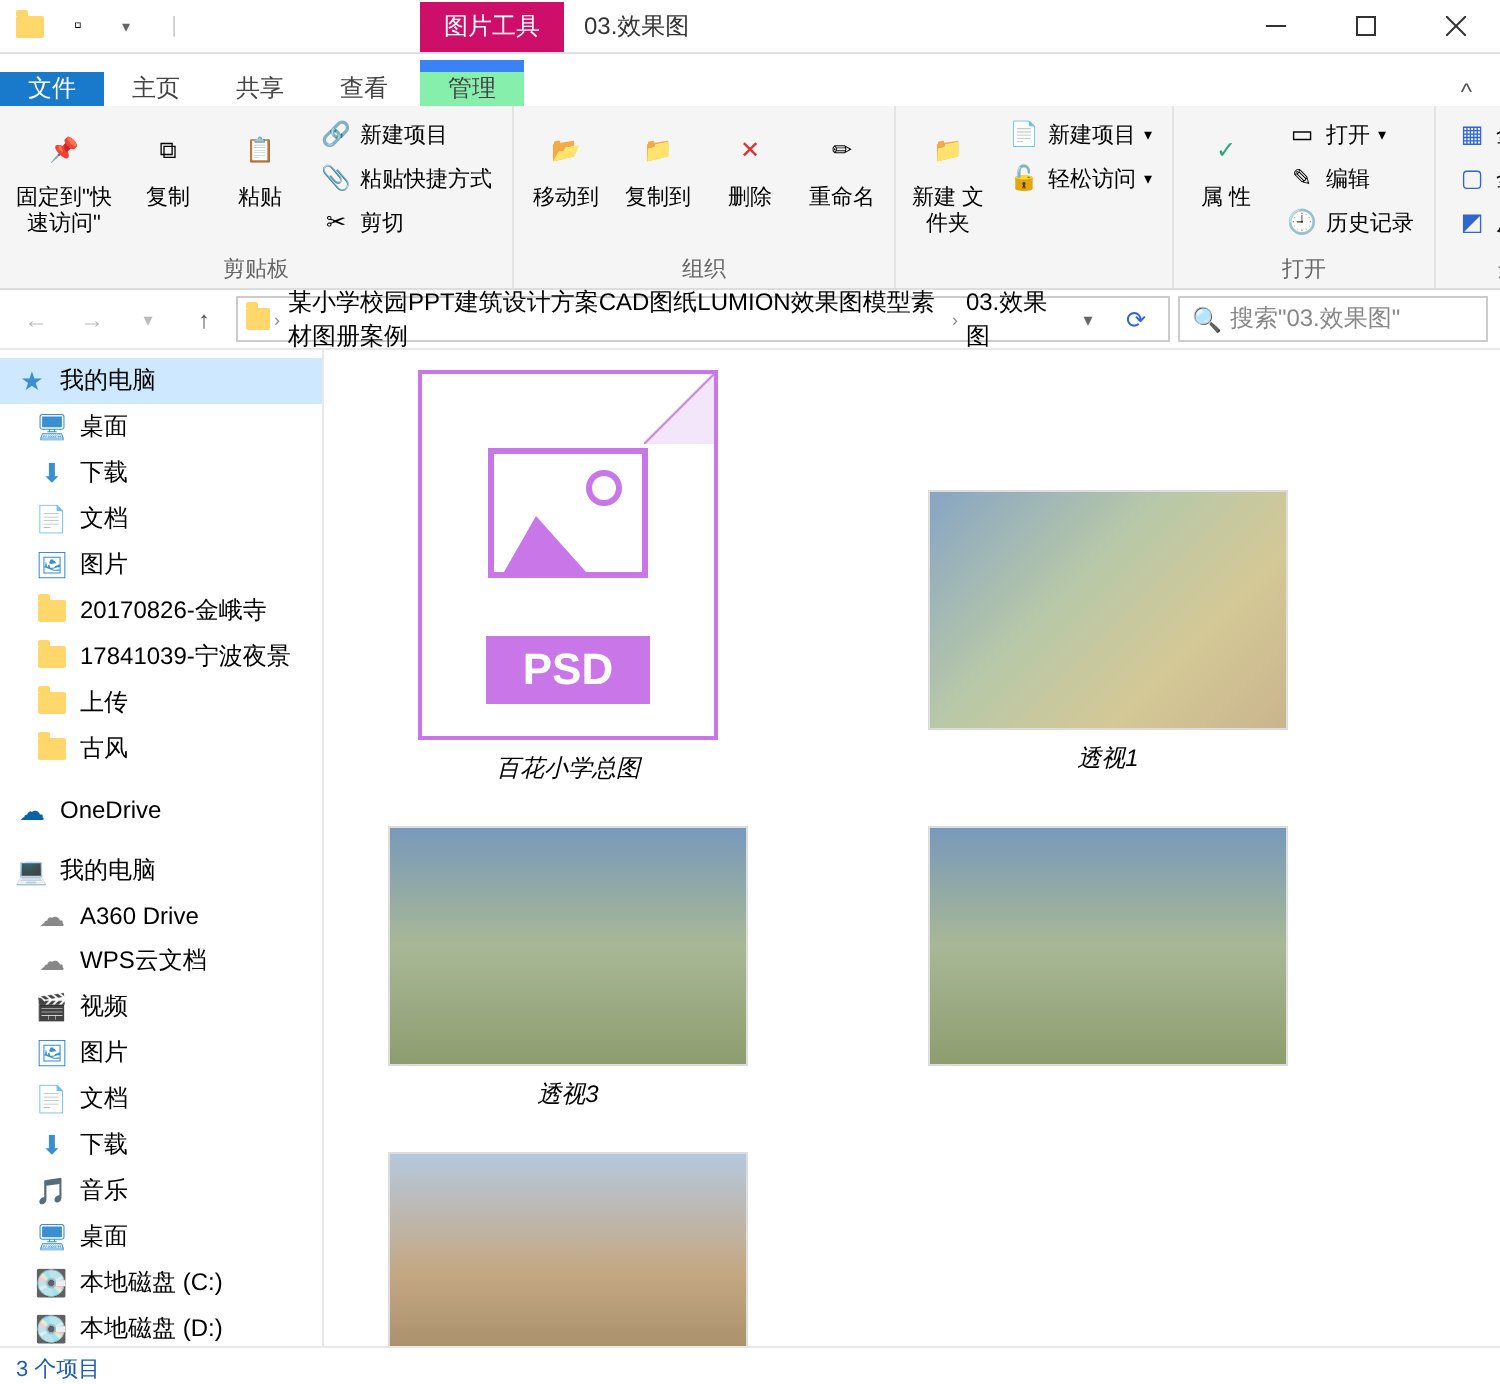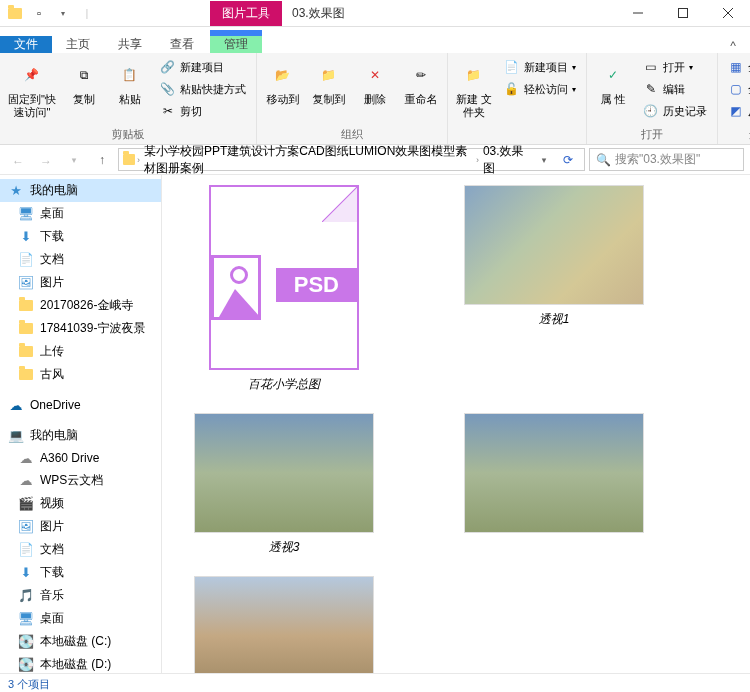--- a/index.html
+++ b/index.html
@@ -52,21 +52,21 @@
 .tree-item .tico { width: 16px; height: 16px; display: flex; align-items: center; justify-content: center; font-size: 13px; }
 .tree-item.hl { background: #cde8ff; }
 .tree-sep { height: 8px; }
 
 .content-area { flex: 1; overflow: auto; padding: 10px 12px; }
 .grid { display: flex; flex-wrap: wrap; gap: 20px 50px; }
 .file-item { width: 220px; display: flex; flex-direction: column; align-items: center; cursor: pointer; }
 .file-item .thumb { width: 180px; height: 120px; display: flex; align-items: center; justify-content: center; border: 1px solid #ddd; background: linear-gradient(135deg,#87a5c4 0%, #b8c8a8 40%, #d4c896 70%, #c9b58e 100%); }
 .file-item .thumb.render2 { background: linear-gradient(180deg,#7899bb 0%, #a8b896 50%, #8e9d6f 100%); }
 .file-item .thumb.render3 { background: linear-gradient(180deg,#b5c8dd 0%, #c4a883 50%, #9b8560 100%); }
-.file-item .thumb.psd { width: 150px; height: 185px; border: 2px solid #c976e8; background: #fff; position: relative; gap: 15px; }
+.file-item .thumb.psd { width: 150px; height: 185px; border: 2px solid #c976e8; background: #fff; flex-direction: column; position: relative; gap: 15px; }
 .file-item .thumb.psd .corner { position: absolute; top:0; right:0; width: 35px; height: 35px; background: linear-gradient(135deg, transparent 48%, #c976e8 50%, #f4e6fa 52%); }
 .file-item .thumb.psd .imgico { width: 80px; height: 65px; border: 3px solid #c976e8; margin-top: 20px; position: relative; }
 .file-item .thumb.psd .imgico::before { content:""; position:absolute; top:8px; right:10px; width:12px; height:12px; border:3px solid #c976e8; border-radius:50%; }
 .file-item .thumb.psd .imgico::after { content:""; position:absolute; bottom:0; left:5px; width:0; height:0; border-left:16px solid transparent; border-right:25px solid transparent; border-bottom:28px solid #c976e8; }
 .file-item .thumb.psd .psd-label { background:#c976e8; color:#fff; font-weight:bold; font-size:22px; padding:4px 18px; margin-top:14px; }
 .file-item .fname { margin-top: 6px; font-size: 12px; text-align: left; font-style: italic; }
 
 
 .statusbar { height: 22px; border-top: 1px solid #e8e8e8; display: flex; align-items: center; padding: 0 8px; font-size: 11px; color: #1e5bb0; }
 
@@ -367,21 +367,21 @@
   <div class="content-area">
     <div class="grid">
       <div class="file-item">
         <div class="thumb psd">
           <div class="corner"></div>
           <div class="imgico"></div>
           <div class="psd-label">PSD</div>
         </div>
         <div class="fname">百花小学总图</div>
       </div>
-      <div class="file-item" style="">
+      <div class="file-item" style="margin-top:60px">
         <div class="thumb"></div>
         <div class="fname">透视1</div>
       </div>
       <div class="file-item">
         <div class="thumb render2"></div>
         <div class="fname">透视3</div>
       </div>
       <div class="file-item">
         <div class="thumb render2"></div>
 

